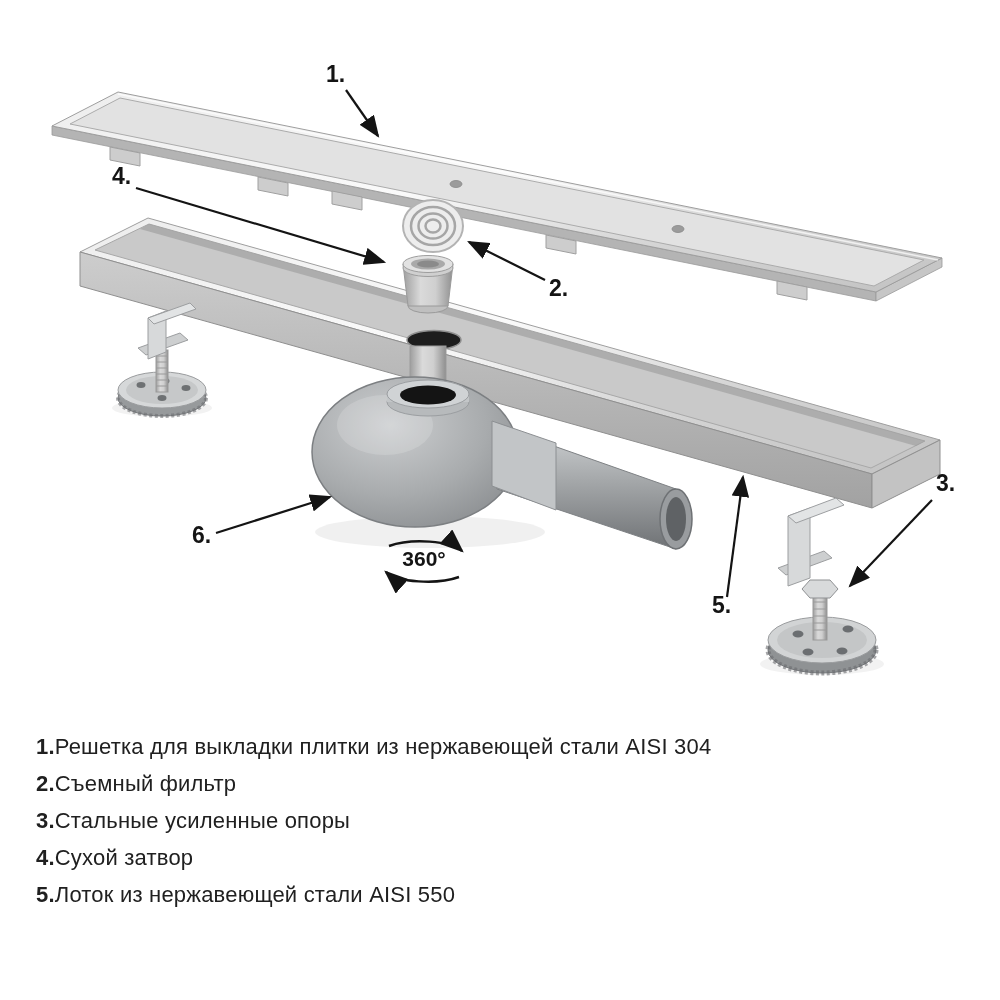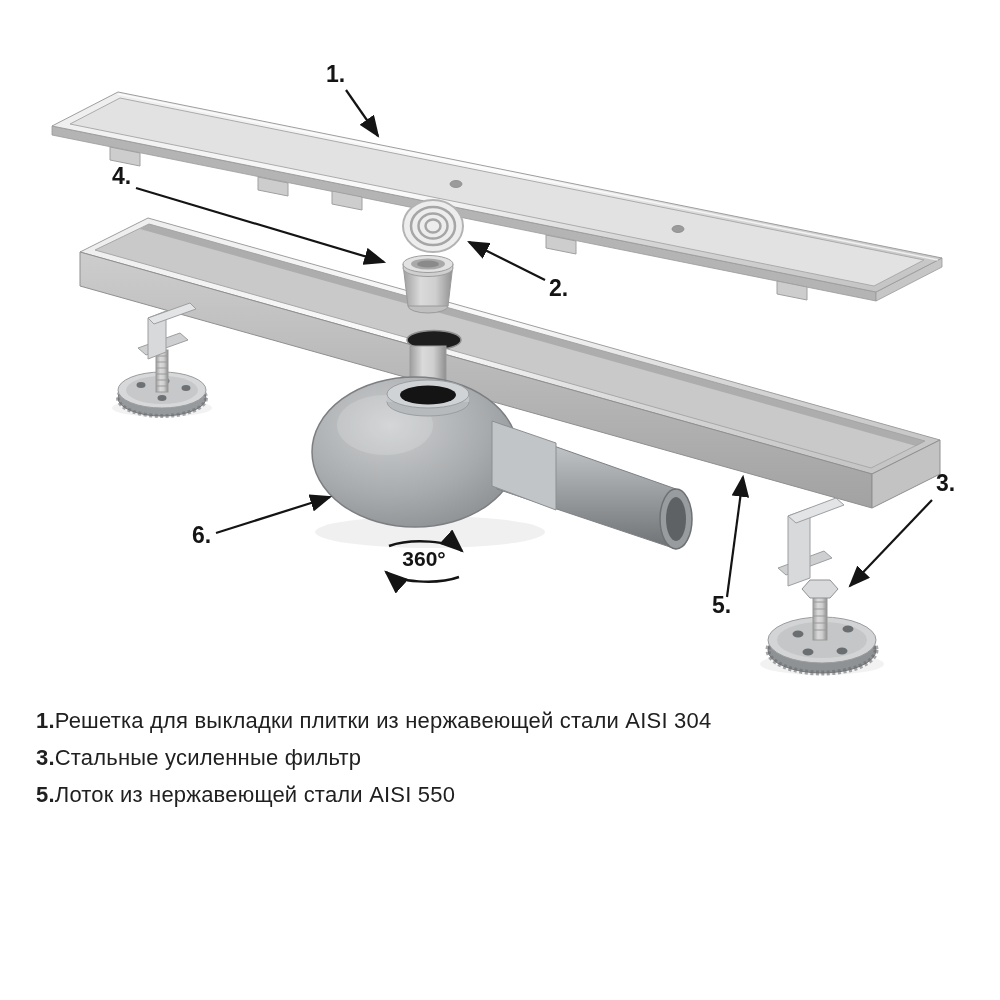--- a/index.html
+++ b/index.html
@@ -2,21 +2,21 @@
 <html><head>
 <meta charset="utf-8">
 <style>
   html,body{margin:0;padding:0;}
   body{width:1000px;height:1000px;background:#ffffff;overflow:hidden;
        font-family:"Liberation Sans",sans-serif;}
   .canvas{position:relative;width:1000px;height:1000px;background:#fff;}
   .diagram{position:absolute;top:0;left:0;}
   svg text.callout{font-family:"Liberation Sans",sans-serif;font-size:23px;font-weight:700;}
   svg text.rot{font-family:"Liberation Sans",sans-serif;font-size:21px;font-weight:700;}
-  .legend{position:absolute;top:702px;left:36px;}
+  .legend{position:absolute;top:728px;left:36px;}
   .legend-item{font-size:22px;line-height:37px;color:#202020;letter-spacing:.2px;white-space:nowrap;}
   .legend-num{font-weight:700;}
 </style>
 </head>
 <body>
 
 <div class="canvas">
 
 <svg class="diagram" width="1000" height="746" viewBox="0 0 1000 746">
   <defs>
@@ -170,20 +170,26 @@
     <text class="callout" x="712" y="613">5.</text>
     <text class="callout" x="192" y="543">6.</text>
   </g>
 </svg>
 
 <div class="legend">
   <div class="legend-item">
     <span class="legend-num">1.</span><span>Решетка для выкладки плитки из нержавеющей стали AISI 304</span>
   </div>
   <div class="legend-item">
-    <span class="legend-num">3.</span><span>Стальные усиленные фильтр</span>
+    <span class="legend-num">2.</span><span>Съемный фильтр</span>
+  </div>
+  <div class="legend-item">
+    <span class="legend-num">3.</span><span>Стальные усиленные опоры</span>
+  </div>
+  <div class="legend-item">
+    <span class="legend-num">4.</span><span>Сухой затвор</span>
   </div>
   <div class="legend-item">
     <span class="legend-num">5.</span><span>Лоток из нержавеющей стали AISI 550</span>
   </div>
 </div>
 
 </div>
 
 </body></html>

